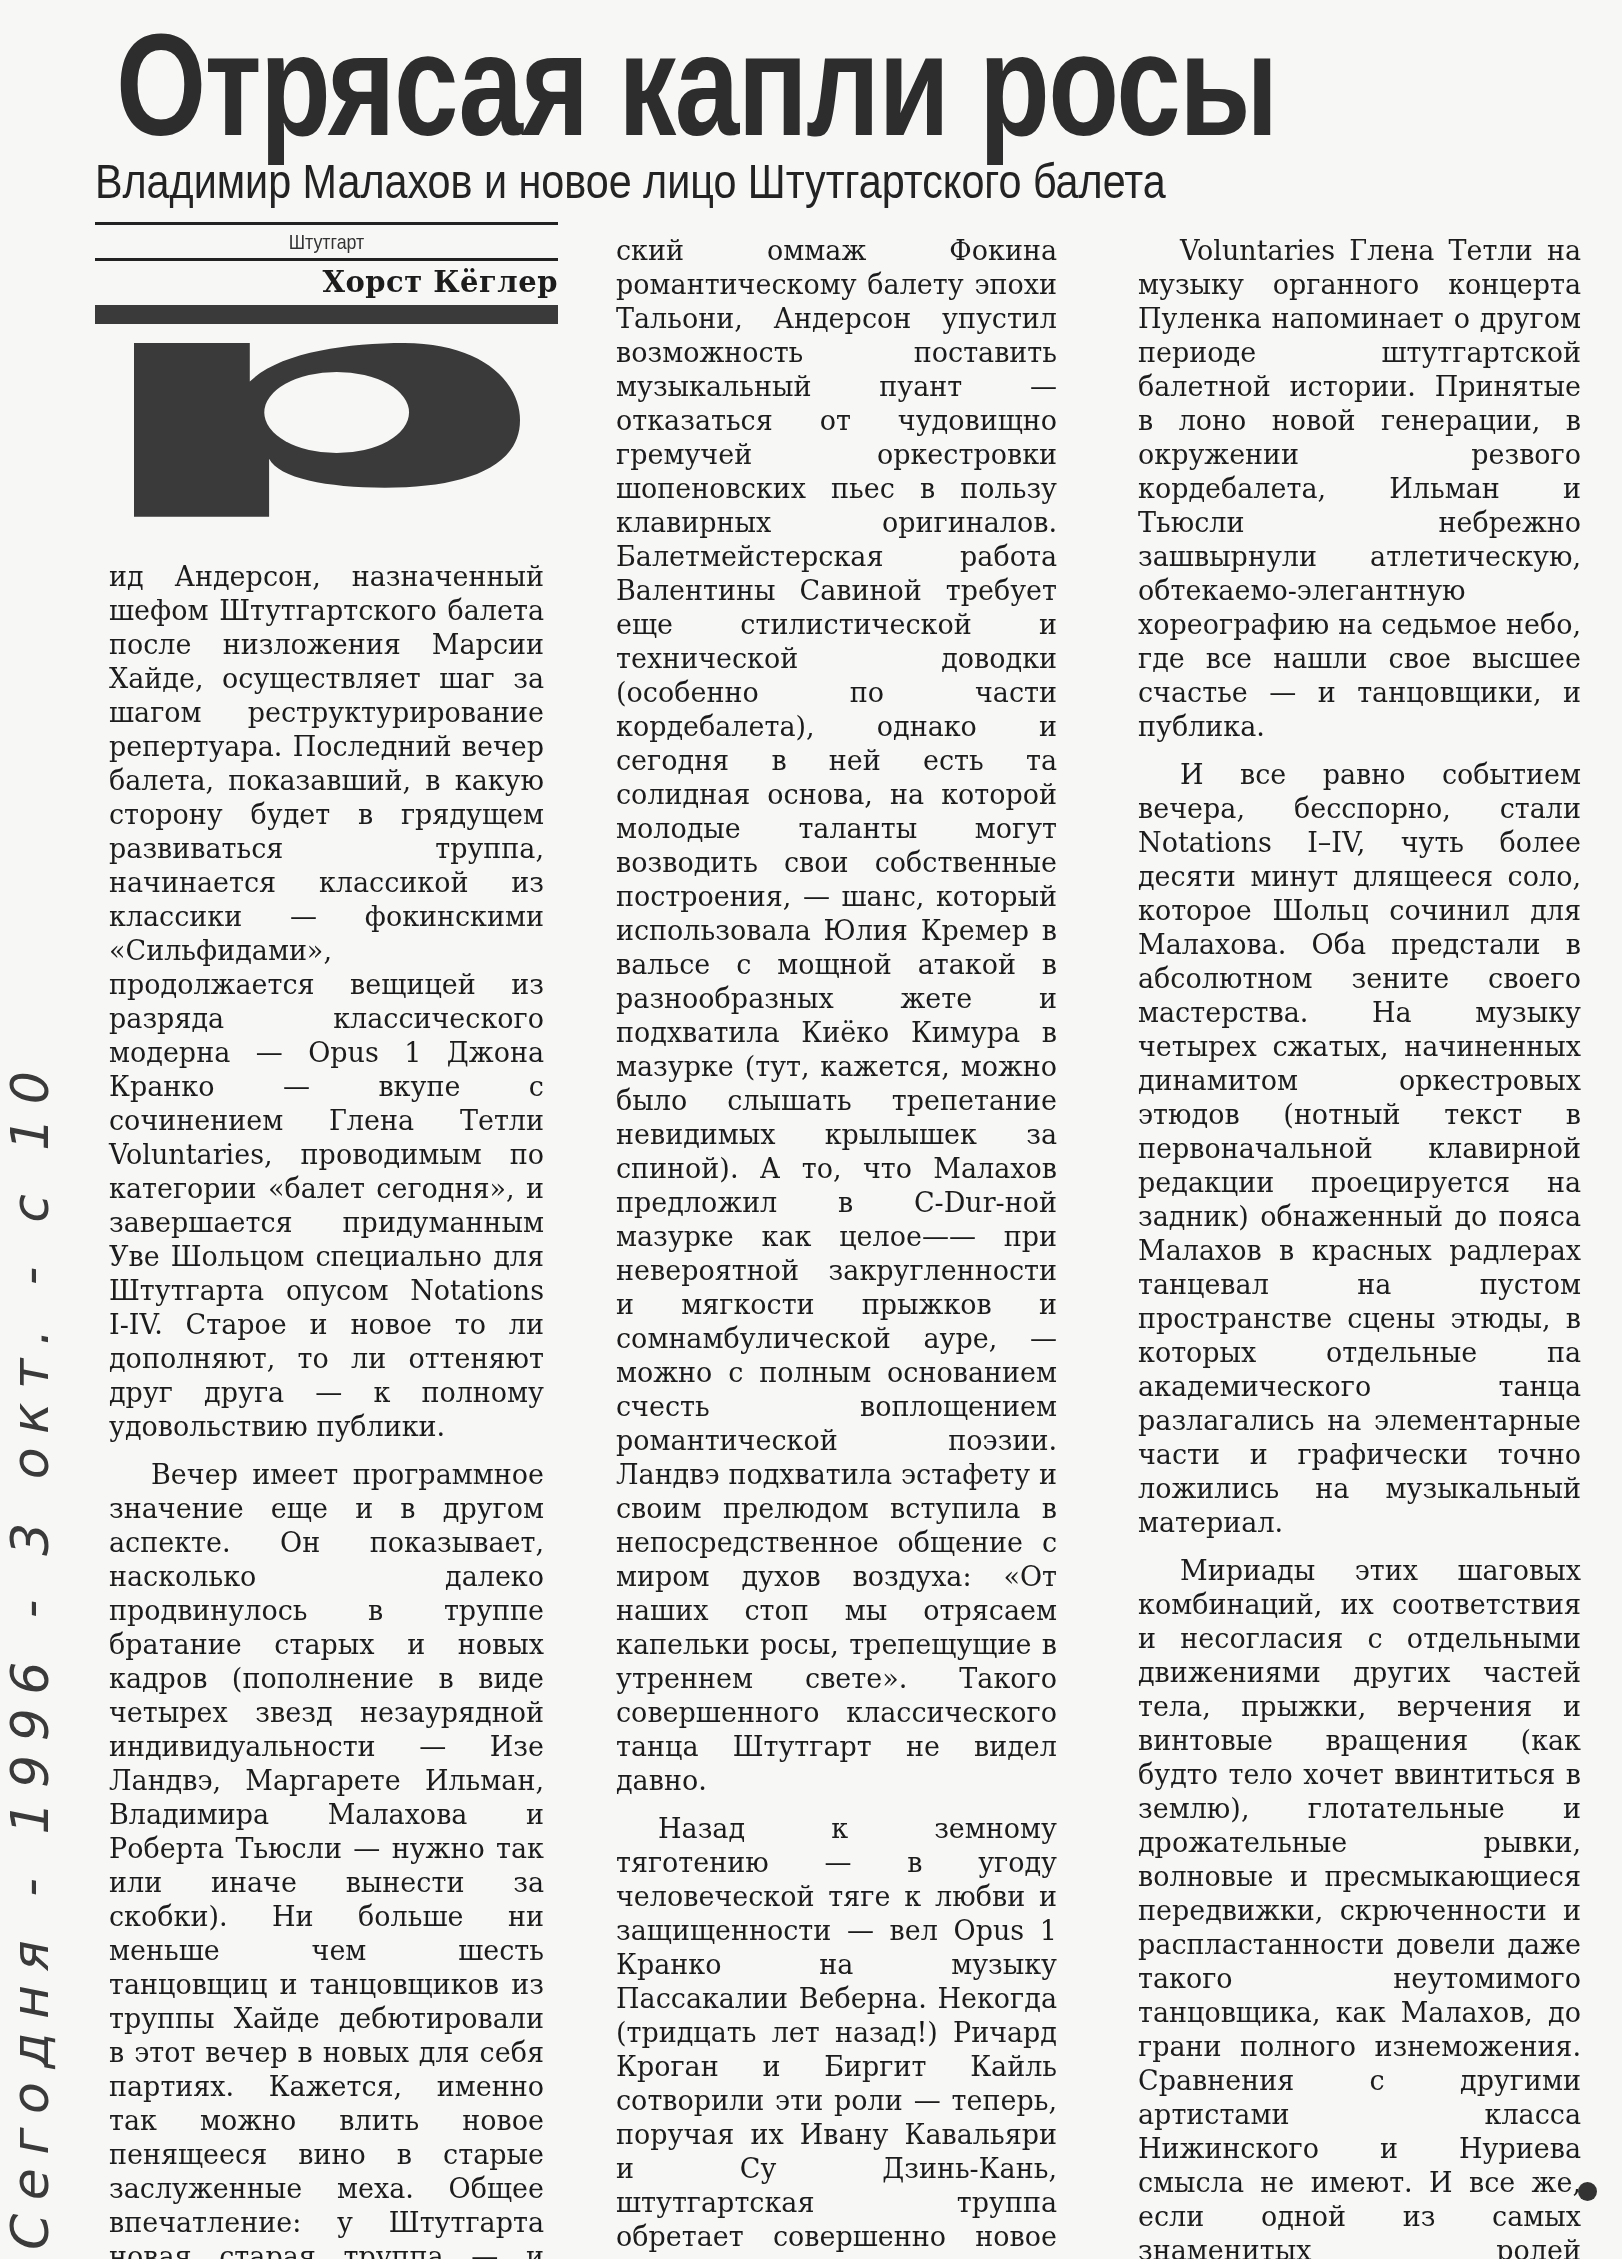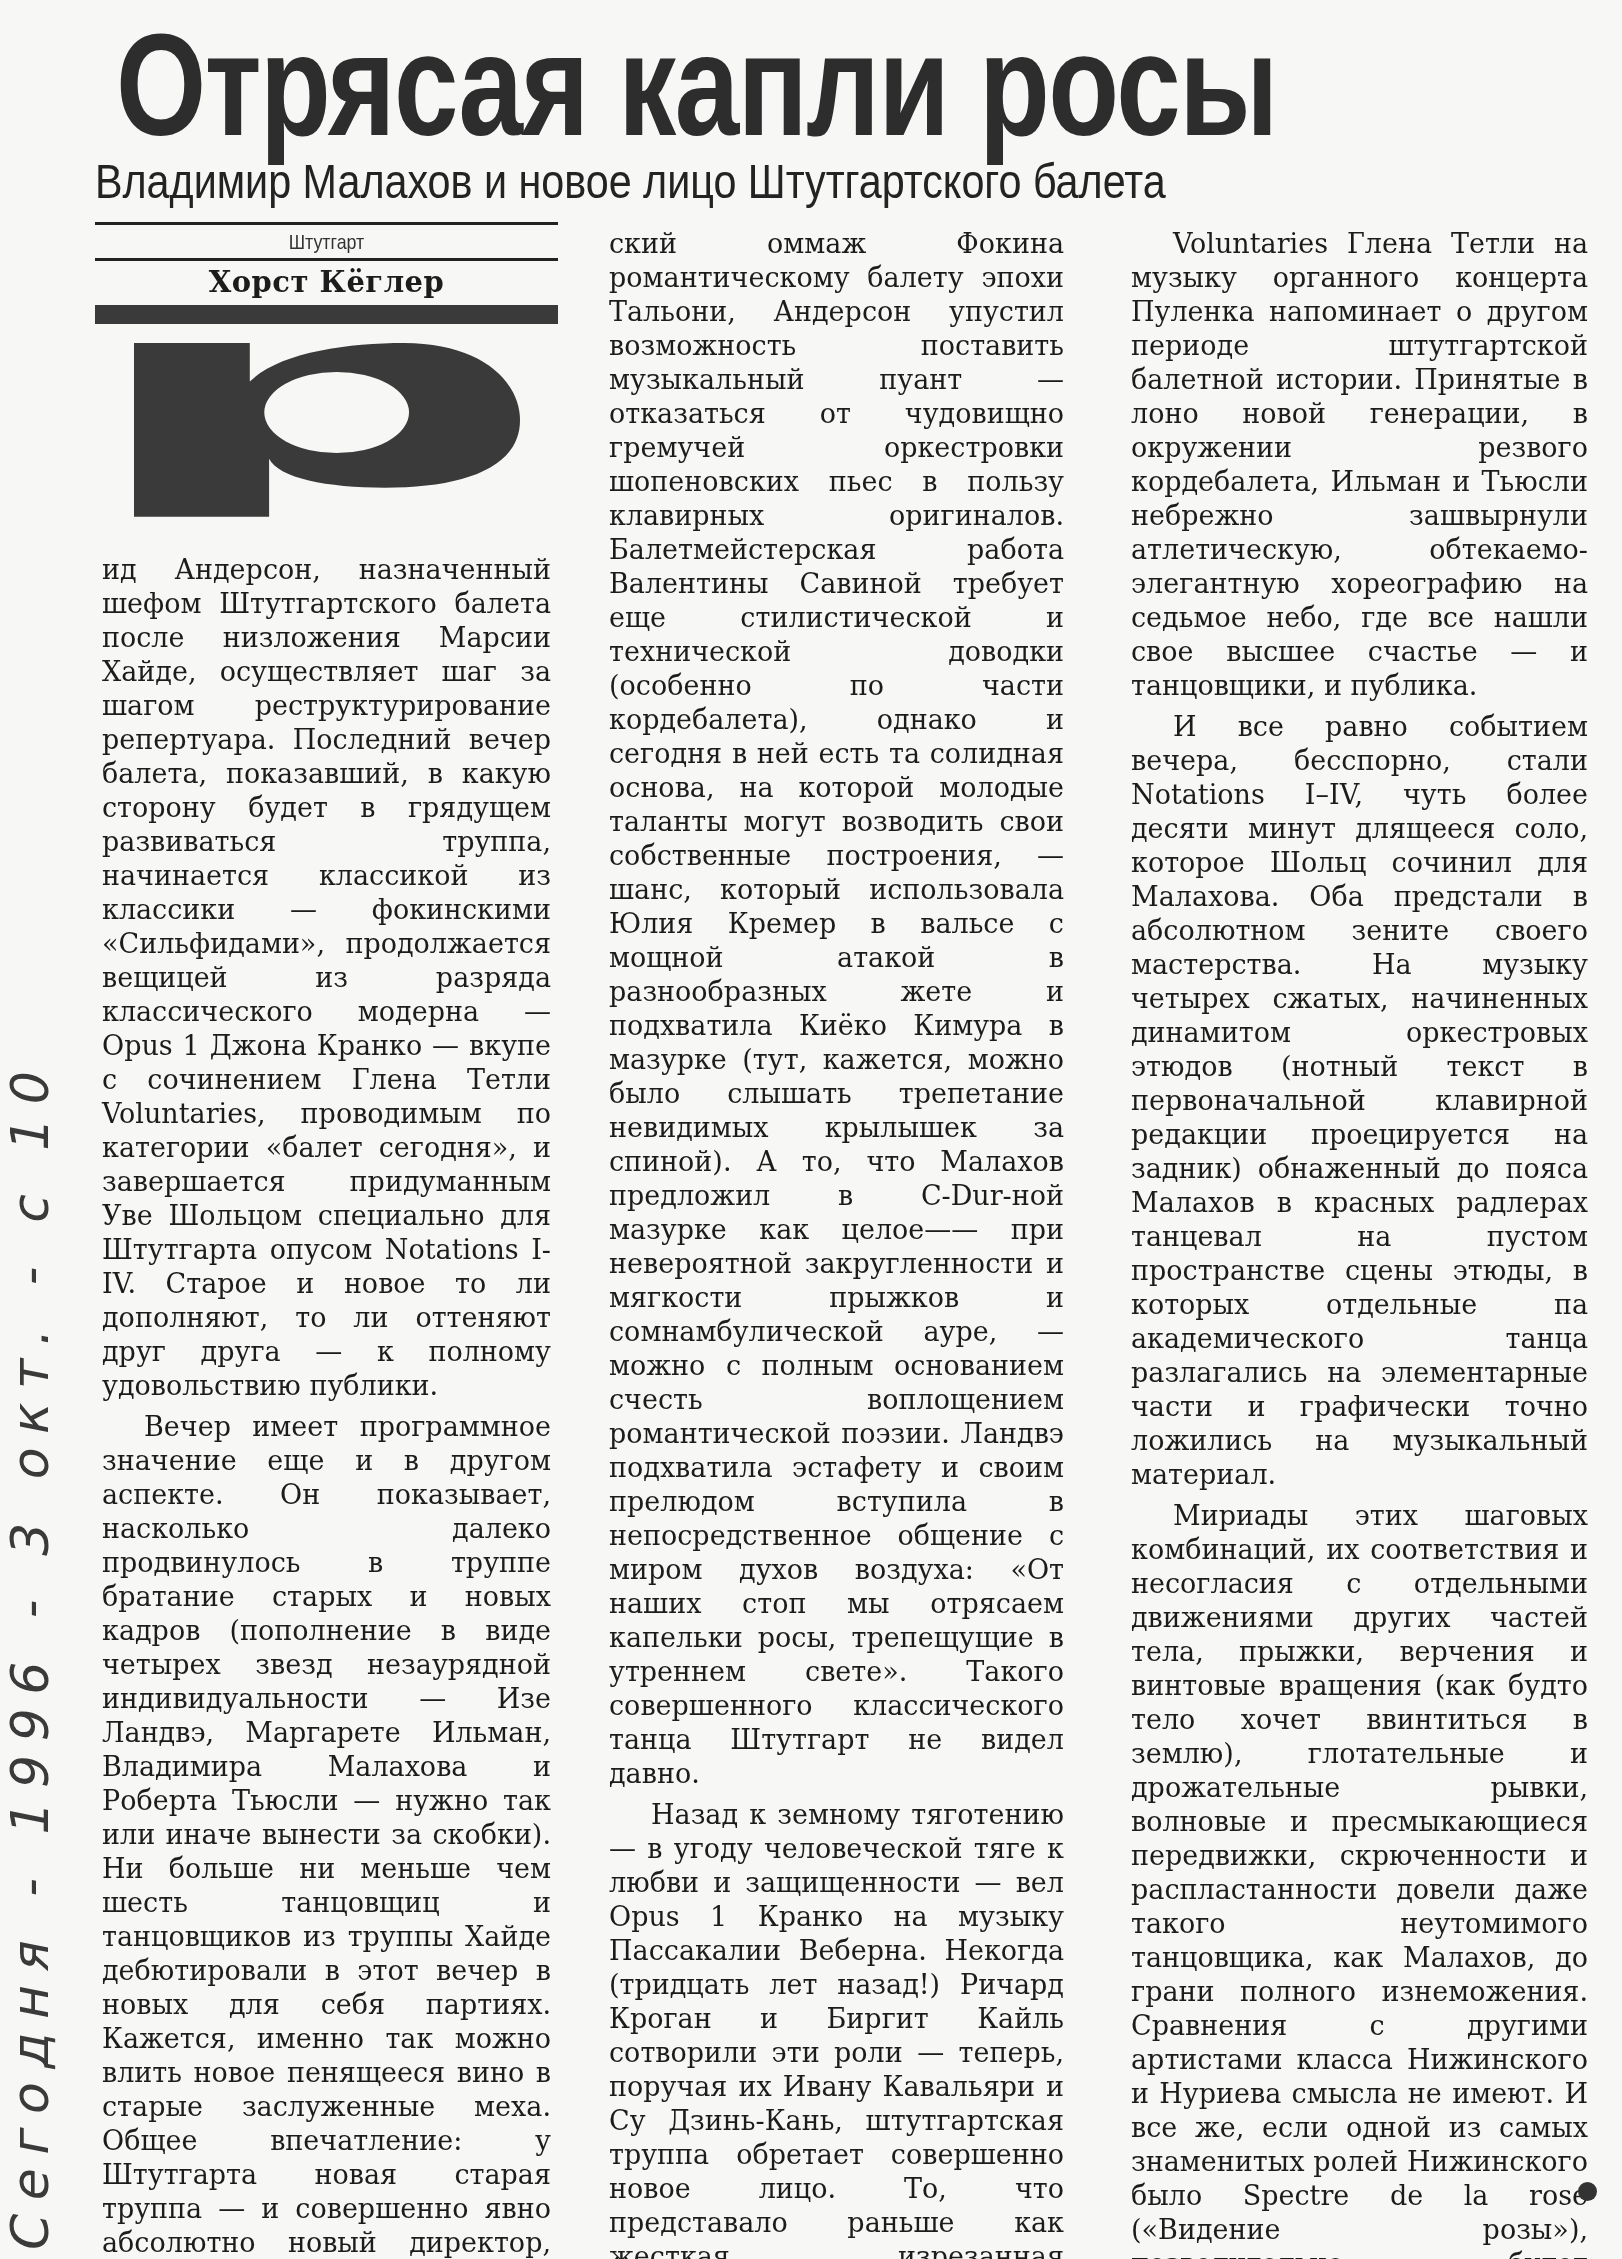--- a/index.html
+++ b/index.html
@@ -21,33 +21,33 @@
       font-family: "Liberation Sans", "DejaVu Sans", sans-serif;
       font-size: 48px; line-height: 58px; color: #232323;
       transform: scaleX(0.86); transform-origin: left top;
       white-space: nowrap; font-weight: 400;
     }
     .col {
       position: absolute; top: 220px;
       font-size: 27px; line-height: 34px; text-align: justify;
       hyphens: manual;
     }
-    .col p { margin: 7px; }
+    .col p { margin: 14px; }
     .col p.indent { text-indent: 42px; }
     #col1 { left: 95px; width: 463px; top: 222px; }
     #col2 { left: 602px; width: 469px; }
     #col3 { left: 1124px; width: 471px; }
     .rule { height: 2.9px; background: #222; }
     .dateline {
       text-align: center; font-family: "Liberation Sans", sans-serif;
       font-size: 21px; line-height: 33px; color: #333;
       transform: scaleX(0.85);
     }
     .byline {
-      text-align: center; font-family: "DejaVu Serif", serif; font-weight: 700;
+      text-align: right; font-family: "DejaVu Serif", serif; font-weight: 700;
       font-size: 29px; line-height: 42px; letter-spacing: 0.5px;
     }
     .thickbar { height: 19.3px; background: #3a3a3a; margin-top: 1.9px; }
     .dropcap-wrap { height: 222px; position: relative; }
     .dropcap {
       position: absolute; left: 39px; top: 19.3px;
       width: 386px; height: 193px;
     }
     .body-text { }
     .margin-note {

